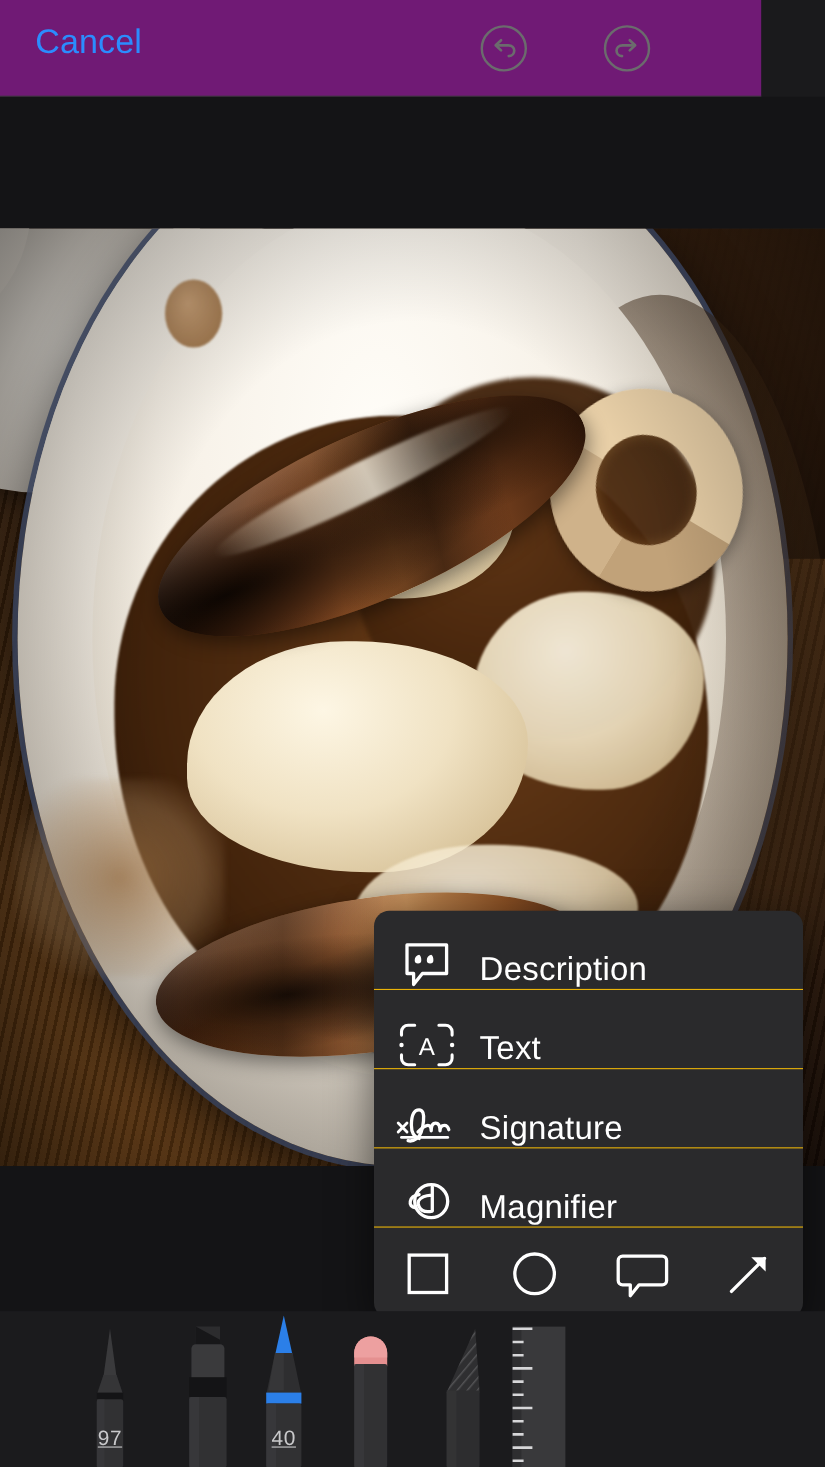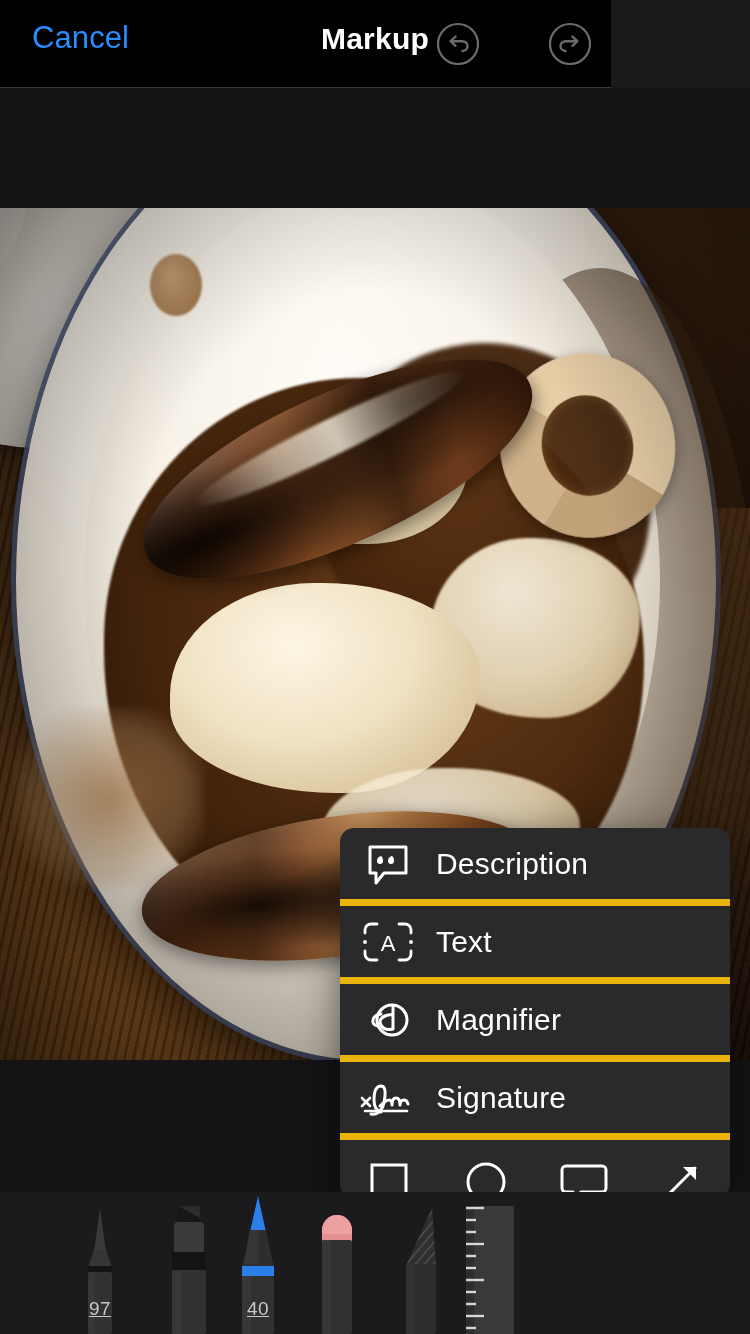--- a/index.html
+++ b/index.html
@@ -13,22 +13,22 @@
   #screen {
     position: relative;
     width: 750px; height: 1334px;
     background: #1a1a1c;
     overflow: hidden;
   }
 
   
   #topbar {
     position: absolute; left: 0; top: 0;
-    width: 611px; height: 88px;
-    background: #000000;
+    width: 692px; height: 88px;
+    background: #701a75;
     border-bottom: 1px solid #38383a;
     box-sizing: border-box;
   }
   #cancel-btn {
     position: absolute; left: 32px; top: 20px;
     font-size: 31px; color: #2b8cfe; letter-spacing: .1px;
     cursor: pointer; background: none; border: none; padding: 0;
     font-family: "Liberation Sans", sans-serif;
   }
   #title {
@@ -230,22 +230,22 @@
     position: absolute; left: 340px; top: 828px;
     width: 390px; height: 370px;
     background: #2a2a2c;
     border-radius: 14px;
     overflow: hidden;
     box-shadow: 0 10px 40px rgba(0,0,0,.55);
   }
   .menu-row {
     position: relative;
     height: 71px;
-    display: flex; align-items: center;
-    border-bottom: 7px solid #eab308;
+    display: flex; align-items: flex-end;
+    border-bottom: 1px solid #eab308;
     cursor: pointer;
   }
   .menu-icon {
     width: 96px; display: flex; align-items: center; justify-content: center;
     flex: 0 0 96px;
   }
   .menu-label {
     font-size: 30px; color: #ffffff; letter-spacing: .2px;
   }
   #shapes-row {
@@ -274,21 +274,20 @@
     text-decoration: underline;
   }
 </style>
 </head>
 <body>
 
 <div id="screen">
 
   <div id="topbar">
     <button id="cancel-btn">Cancel</button>
-    <div id="title">Markup</div>
 
     <div class="hist-btn" id="undo-btn">
       <svg width="46" height="46" viewBox="0 0 46 46">
         <circle cx="23" cy="23" r="20" fill="none" stroke="#6b6b6d" stroke-width="2.2"></circle>
         <path d="M27.5 30 C31 30 32.5 27.2 32.5 25 C32.5 22.4 30.6 20.2 27 20.2 L16.5 20.2" fill="none" stroke="#6b6b6d" stroke-width="2.4" stroke-linecap="round"></path>
         <path d="M20.5 15.6 L15.6 20.2 L20.5 24.8" fill="none" stroke="#6b6b6d" stroke-width="2.4" stroke-linecap="round" stroke-linejoin="round"></path>
       </svg>
     </div>
 
     <div class="hist-btn" id="redo-btn">
@@ -360,39 +359,39 @@
           <circle cx="3" cy="21" r="2" fill="#fff"></circle>
           <circle cx="49" cy="21" r="2" fill="#fff"></circle>
           <text x="26" y="30" font-family="Liberation Sans, sans-serif" font-size="22" fill="#fff" text-anchor="middle">A</text>
         </svg>
       </div>
       <div class="menu-label">Text</div>
     </div>
 
     <div class="menu-row">
       <div class="menu-icon">
-        <svg width="50" height="46" viewBox="0 0 50 46">
-          <circle cx="29" cy="23" r="15" fill="none" stroke="#fff" stroke-width="3"></circle>
-          <path d="M30 10 v22 q-9 2 -12 -4 q-3 -6 4 -9 q5 -2 8 -1" fill="none" stroke="#fff" stroke-width="3" stroke-linecap="round" stroke-linejoin="round"></path>
-          <path d="M18 17 q-7 1 -8 6 q-1 5 5 6" fill="none" stroke="#fff" stroke-width="3" stroke-linecap="round"></path>
-        </svg>
-      </div>
-      <div class="menu-label">Magnifier</div>
-    </div>
-
-    <div class="menu-row">
-      <div class="menu-icon">
         <svg width="62" height="44" viewBox="0 0 62 44">
           <path d="M5 22 L13 30 M13 22 L5 30" fill="none" stroke="#fff" stroke-width="2.6" stroke-linecap="round"></path>
           <path d="M24 36 q-7 -2 -7 -12 q0 -14 7 -14 q5 0 4 10 q-1 12 -6 16 q-4 3 -8 2" fill="none" stroke="#fff" stroke-width="3" stroke-linecap="round"></path>
           <path d="M23 30 q6 -6 9 -6 q3 0 3 5 q0 -7 4 -7 q4 0 4 7 q0 -5 4 -5 q3 0 4 4" fill="none" stroke="#fff" stroke-width="3" stroke-linecap="round" stroke-linejoin="round"></path>
           <path d="M8 35 H50" fill="none" stroke="#fff" stroke-width="2.6" stroke-linecap="round"></path>
         </svg>
       </div>
       <div class="menu-label">Signature</div>
+    </div>
+
+    <div class="menu-row">
+      <div class="menu-icon">
+        <svg width="50" height="46" viewBox="0 0 50 46">
+          <circle cx="29" cy="23" r="15" fill="none" stroke="#fff" stroke-width="3"></circle>
+          <path d="M30 10 v22 q-9 2 -12 -4 q-3 -6 4 -9 q5 -2 8 -1" fill="none" stroke="#fff" stroke-width="3" stroke-linecap="round" stroke-linejoin="round"></path>
+          <path d="M18 17 q-7 1 -8 6 q-1 5 5 6" fill="none" stroke="#fff" stroke-width="3" stroke-linecap="round"></path>
+        </svg>
+      </div>
+      <div class="menu-label">Magnifier</div>
     </div>
 
     <div id="shapes-row">
       <div class="shape-btn">
         <svg width="46" height="46" viewBox="0 0 46 46">
           <rect x="6" y="6" width="34" height="34" fill="none" stroke="#fff" stroke-width="3"></rect>
         </svg>
       </div>
       <div class="shape-btn">
         <svg width="48" height="48" viewBox="0 0 48 48">

